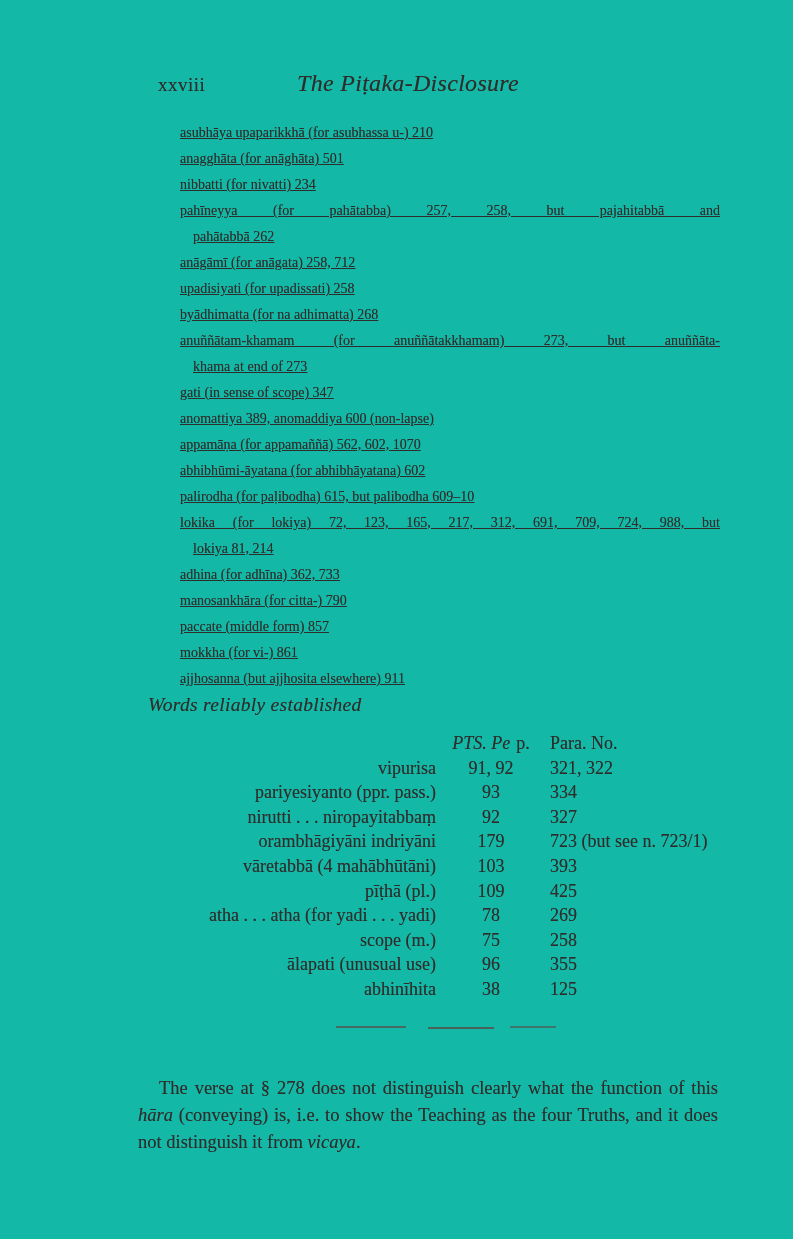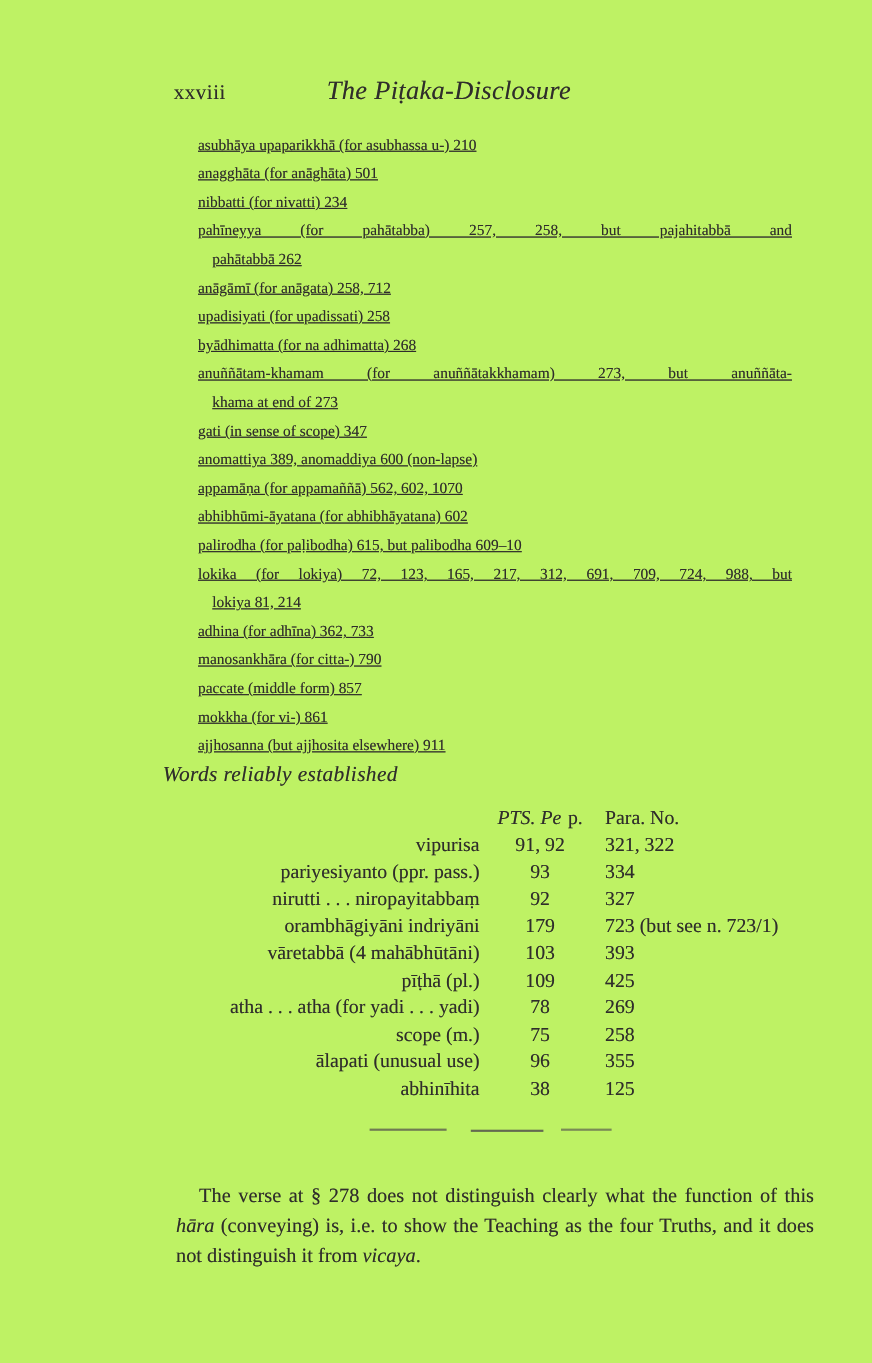--- a/index.html
+++ b/index.html
@@ -5,21 +5,21 @@
   html, body { margin: 0; padding: 0; }
   body {
     background: #e9e8e4;
     font-family: "Liberation Serif", "DejaVu Serif", serif;
   }
   .page {
     position: relative;
     width: 793px;
     height: 1239px;
     margin: 0 auto;
-    background: #bef264;
+    background: #14b8a6;
     color: #2f2d2b;
     overflow: hidden;
     text-shadow: 0 0 0.6px rgba(47,45,43,0.5);
   }
 
   
   .pagenum {
     position: absolute;
     left: 158px; top: 74px;
     font-size: 19px;
@@ -91,21 +91,21 @@
     background: #55524e;
     vertical-align: top;
   }
   .divider .s1 { width: 70px; opacity: 0.75; margin-right: 22px; }
   .divider .s2 { width: 66px; opacity: 0.85; margin-right: 16px; margin-top: 1px; }
   .divider .s3 { width: 46px; opacity: 0.65; }
 
   
   .closing {
     position: absolute;
-    left: 160px; top: 1056px;
+    left: 138px; top: 1056px;
     width: 580px;
     font-size: 18.5px;
     line-height: 27px;
     text-align: justify;
     text-indent: 21px;
   }
 </style>
 </head>
 <body>
 

